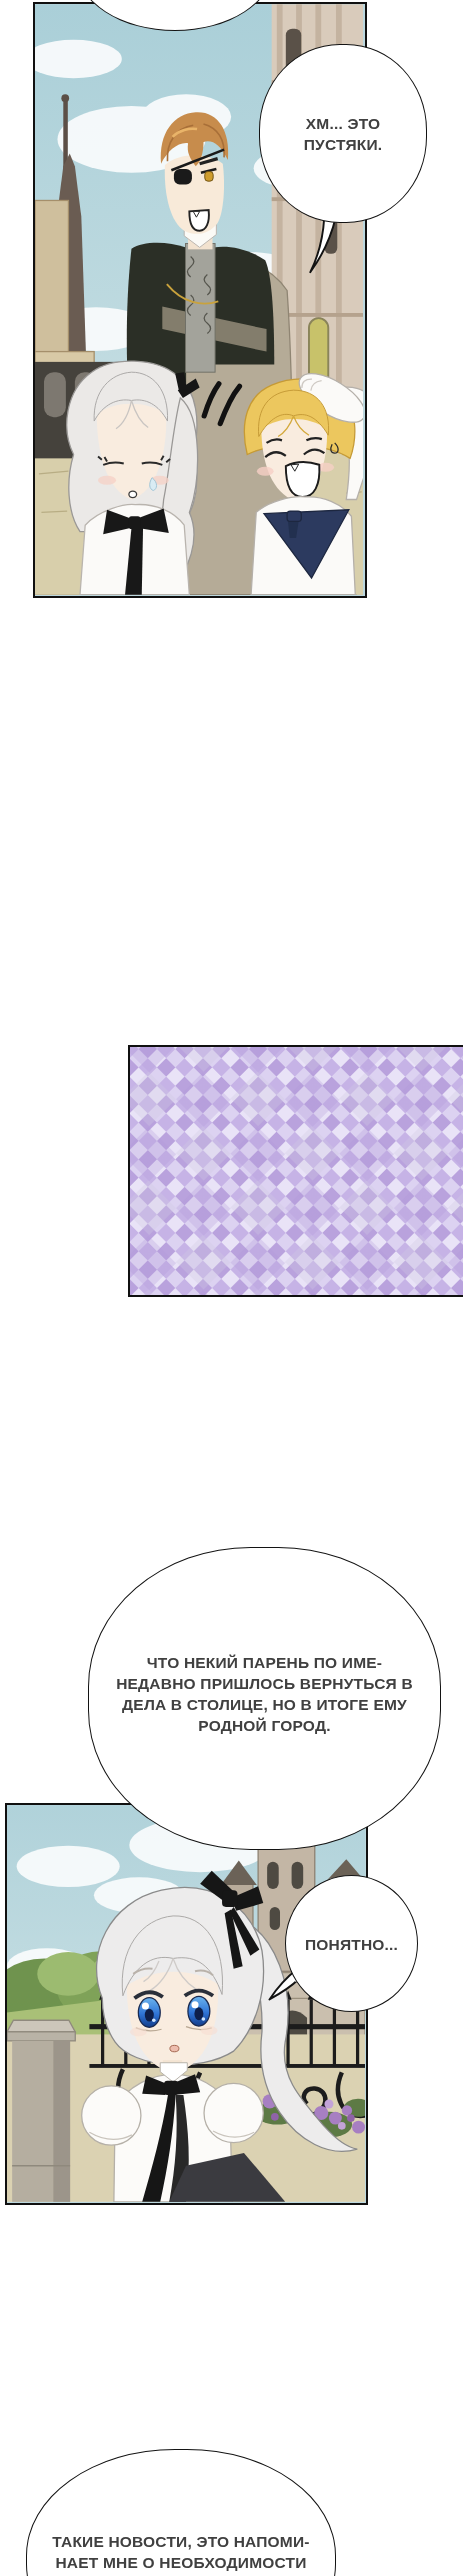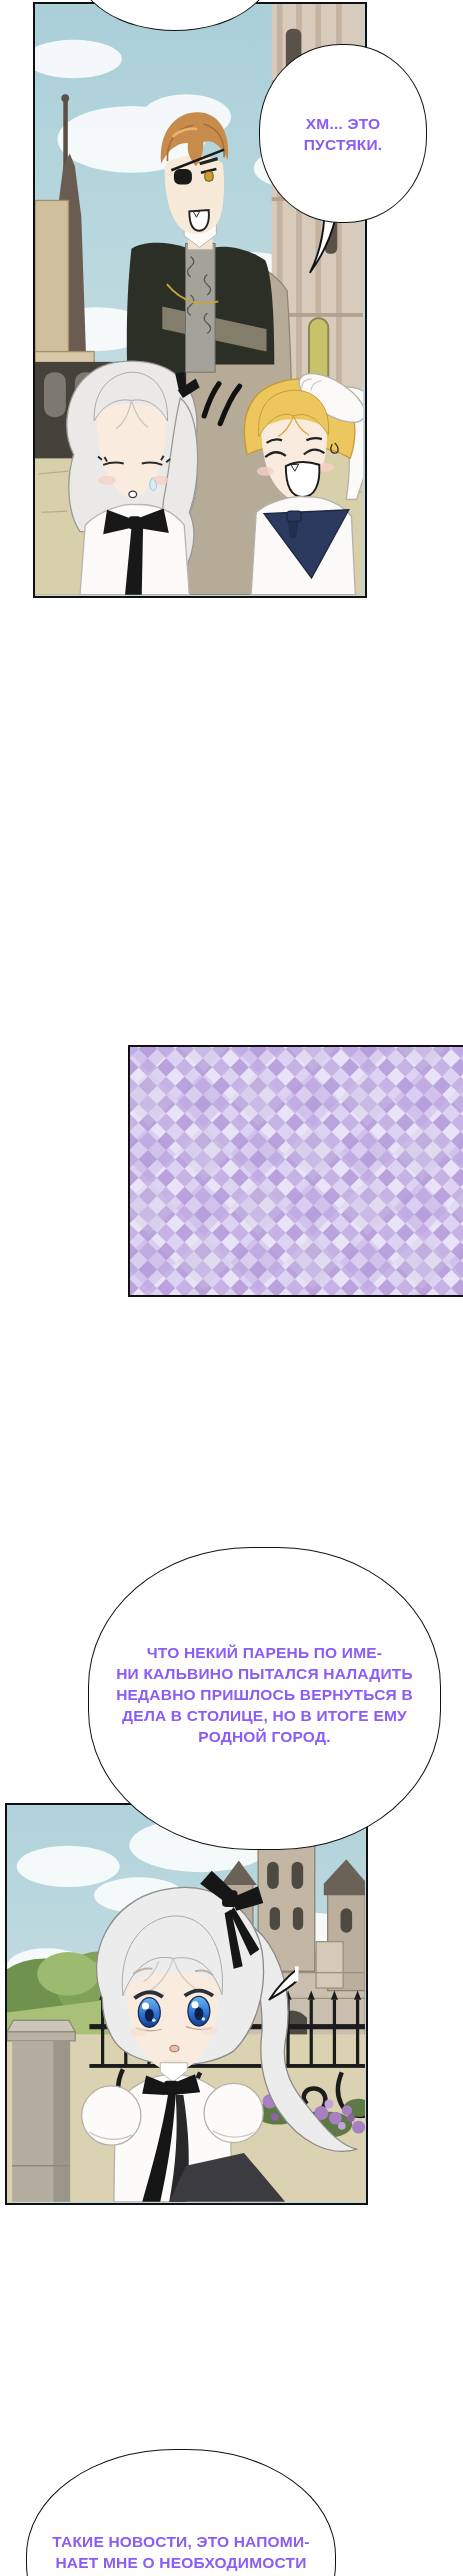--- a/index.html
+++ b/index.html
@@ -1,21 +1,21 @@
 <!DOCTYPE html>
 <html style="font-size:10.3px"><head>
 <meta charset="utf-8">
 <style>
   html,body{margin:0;padding:0;background:#ffffff;}
   #page{position:relative;width:464px;height:2576px;background:#ffffff;overflow:hidden;
         font-family:"Liberation Sans", sans-serif;}
   .abs{position:absolute;}
   .panel{position:absolute;border:2.6px solid #101010;box-sizing:border-box;overflow:hidden;background:#bcd8de;}
   .bubble{position:absolute;background:#ffffff;border:1.9px solid #131313;box-sizing:border-box;}
-  .btxt{position:absolute;left:0;right:0;text-align:center;color:#8b5cf6;
+  .btxt{position:absolute;left:0;right:0;text-align:center;color:#404040;
         font-weight:bold;font-size:15.5px;line-height:21px;letter-spacing:0.2px;white-space:nowrap;}
   .argyle-clip{position:absolute;inset:0;overflow:hidden;}
   .argyle{position:absolute;left:-60%;top:-60%;width:220%;height:220%;
           transform:rotate(45deg);
           background-color:#cbbae8;
           background-image:conic-gradient(#b9a2dd 25%, #dcd2f1 25% 50%, #c6b3e6 50% 75%, #e9e3f7 75%);
           background-size:26px 26px;}
   .argyle2{position:absolute;left:-60%;top:-60%;width:220%;height:220%;
           transform:rotate(45deg);opacity:.35;
           background-image:conic-gradient(rgba(208,201,226,.9) 25%, transparent 25% 50%, rgba(176,152,216,.8) 50% 75%, transparent 75%);
@@ -198,21 +198,20 @@
     <div class="argyle-clip">
       <div class="argyle"></div>
       <div class="argyle2"></div>
     </div>
   </div>
 
 
   <div class="bubble" style="left:88px;top:1547px;width:353px;height:303px;border-radius:46%;z-index:3;">
     <div class="btxt" style="top:calc(50% - 4.5px);transform:translateY(-50%);">
       <div>ЧТО НЕКИЙ ПАРЕНЬ ПО ИМЕ-</div>
-      <div>НИ КАЛЬВИНО ПЫТАЛСЯ НАЛАДИТЬ</div>
       <div>НЕДАВНО ПРИШЛОСЬ ВЕРНУТЬСЯ В</div>
       <div>ДЕЛА В СТОЛИЦЕ, НО В ИТОГЕ ЕМУ</div>
       <div>РОДНОЙ ГОРОД.</div>
     </div>
   </div>
 
   <div class="panel" style="left:5.2px;top:1803px;width:363px;height:402px;">
     <svg width="358" height="397" viewBox="0 0 556 616">
       <defs>
         <linearGradient id="sky2" x1="0" y1="0" x2="0" y2="1">
@@ -386,20 +385,25 @@
         </g>
         <polygon points="278,560 368,540 432,616 252,616" fill="#3b3b40"></polygon>
       </g>
     </svg>
   </div>
 
   <svg class="abs" style="left:268px;top:1965px;z-index:4;" width="31" height="37" viewBox="0 0 48 58">
     <path d="M46,6 C28,20 14,36 2,54 C20,44 38,32 48,22 Z" fill="#ffffff" stroke="#131313" stroke-width="3" stroke-linejoin="round"></path>
     <rect x="42" y="2" width="6" height="24" fill="#ffffff"></rect>
   </svg>
+  <div class="bubble" style="left:285px;top:1875px;width:133px;height:137px;border-radius:50%;z-index:5;">
+    <div class="btxt" style="top:50%;transform:translateY(-50%);">
+      <div>ПОНЯТНО...</div>
+    </div>
+  </div>
 
   <div class="bubble" style="left:26px;top:2449px;width:310px;height:222px;border-radius:48%;z-index:3;">
     <div class="btxt" style="top:calc(50% - 7.7px);transform:translateY(-50%);">
       <div>ТАКИЕ НОВОСТИ, ЭТО НАПОМИ-</div>
       <div>НАЕТ МНЕ О НЕОБХОДИМОСТИ</div>
     </div>
   </div>
 
 </div>
 

